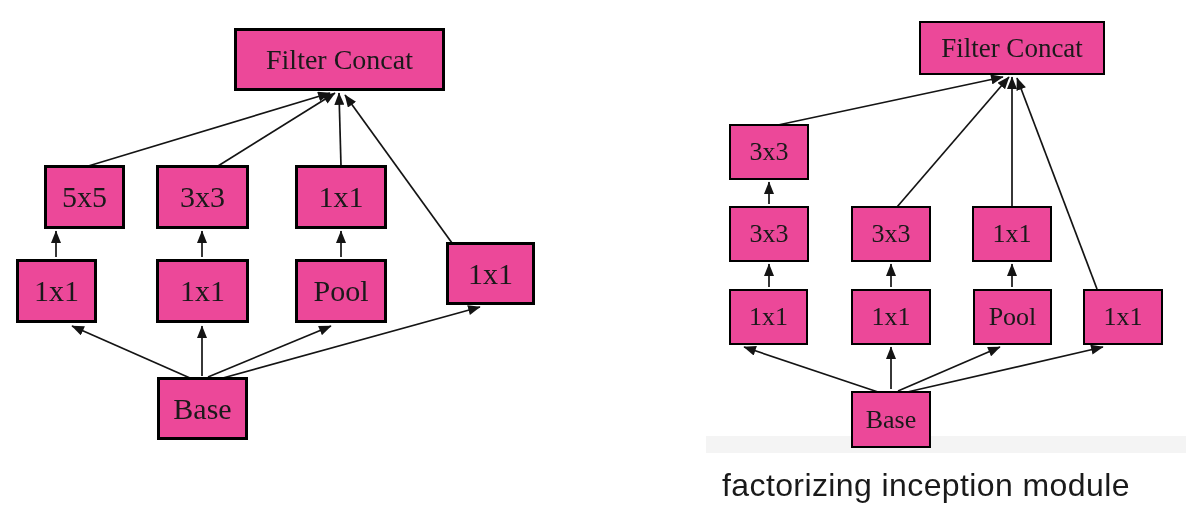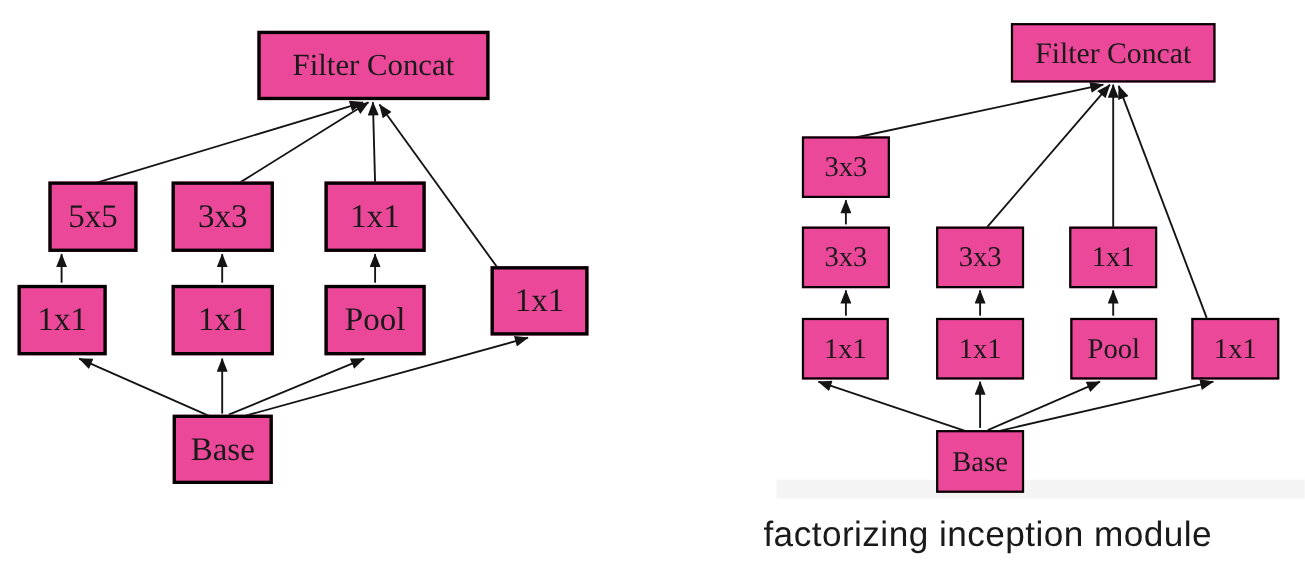--- a/index.html
+++ b/index.html
@@ -36,21 +36,21 @@
   .n-11b-r  {left:851px; top:289px;width:80px; height:56px;font-size:26px;}
   .n-pool-r {left:973px; top:289px;width:79px; height:56px;font-size:26px;}
   .n-11d-r  {left:1083px;top:289px;width:80px; height:56px;font-size:26px;}
   .n-base-r {left:851px; top:391px;width:80px; height:57px;font-size:26px;}
   
   .caption{
     position:absolute;z-index:2;color:#1a1a1a;letter-spacing:0.4px;
     font-family:"Liberation Sans",sans-serif;white-space:nowrap;
   }
   .cap-l{left:82px;top:466px;font-size:32px;}
-  .cap-r{left:694px;top:467px;font-size:32px;}
+  .cap-r{left:722px;top:467px;font-size:32px;}
 </style>
 </head>
 <body>
 
 <div class="stage">
 
   <div class="band" style="left:706px;top:436px;width:480px;height:17px;"></div>
 
   <svg class="edges" width="1186" height="510" viewBox="0 0 1186 510">
     <defs>

